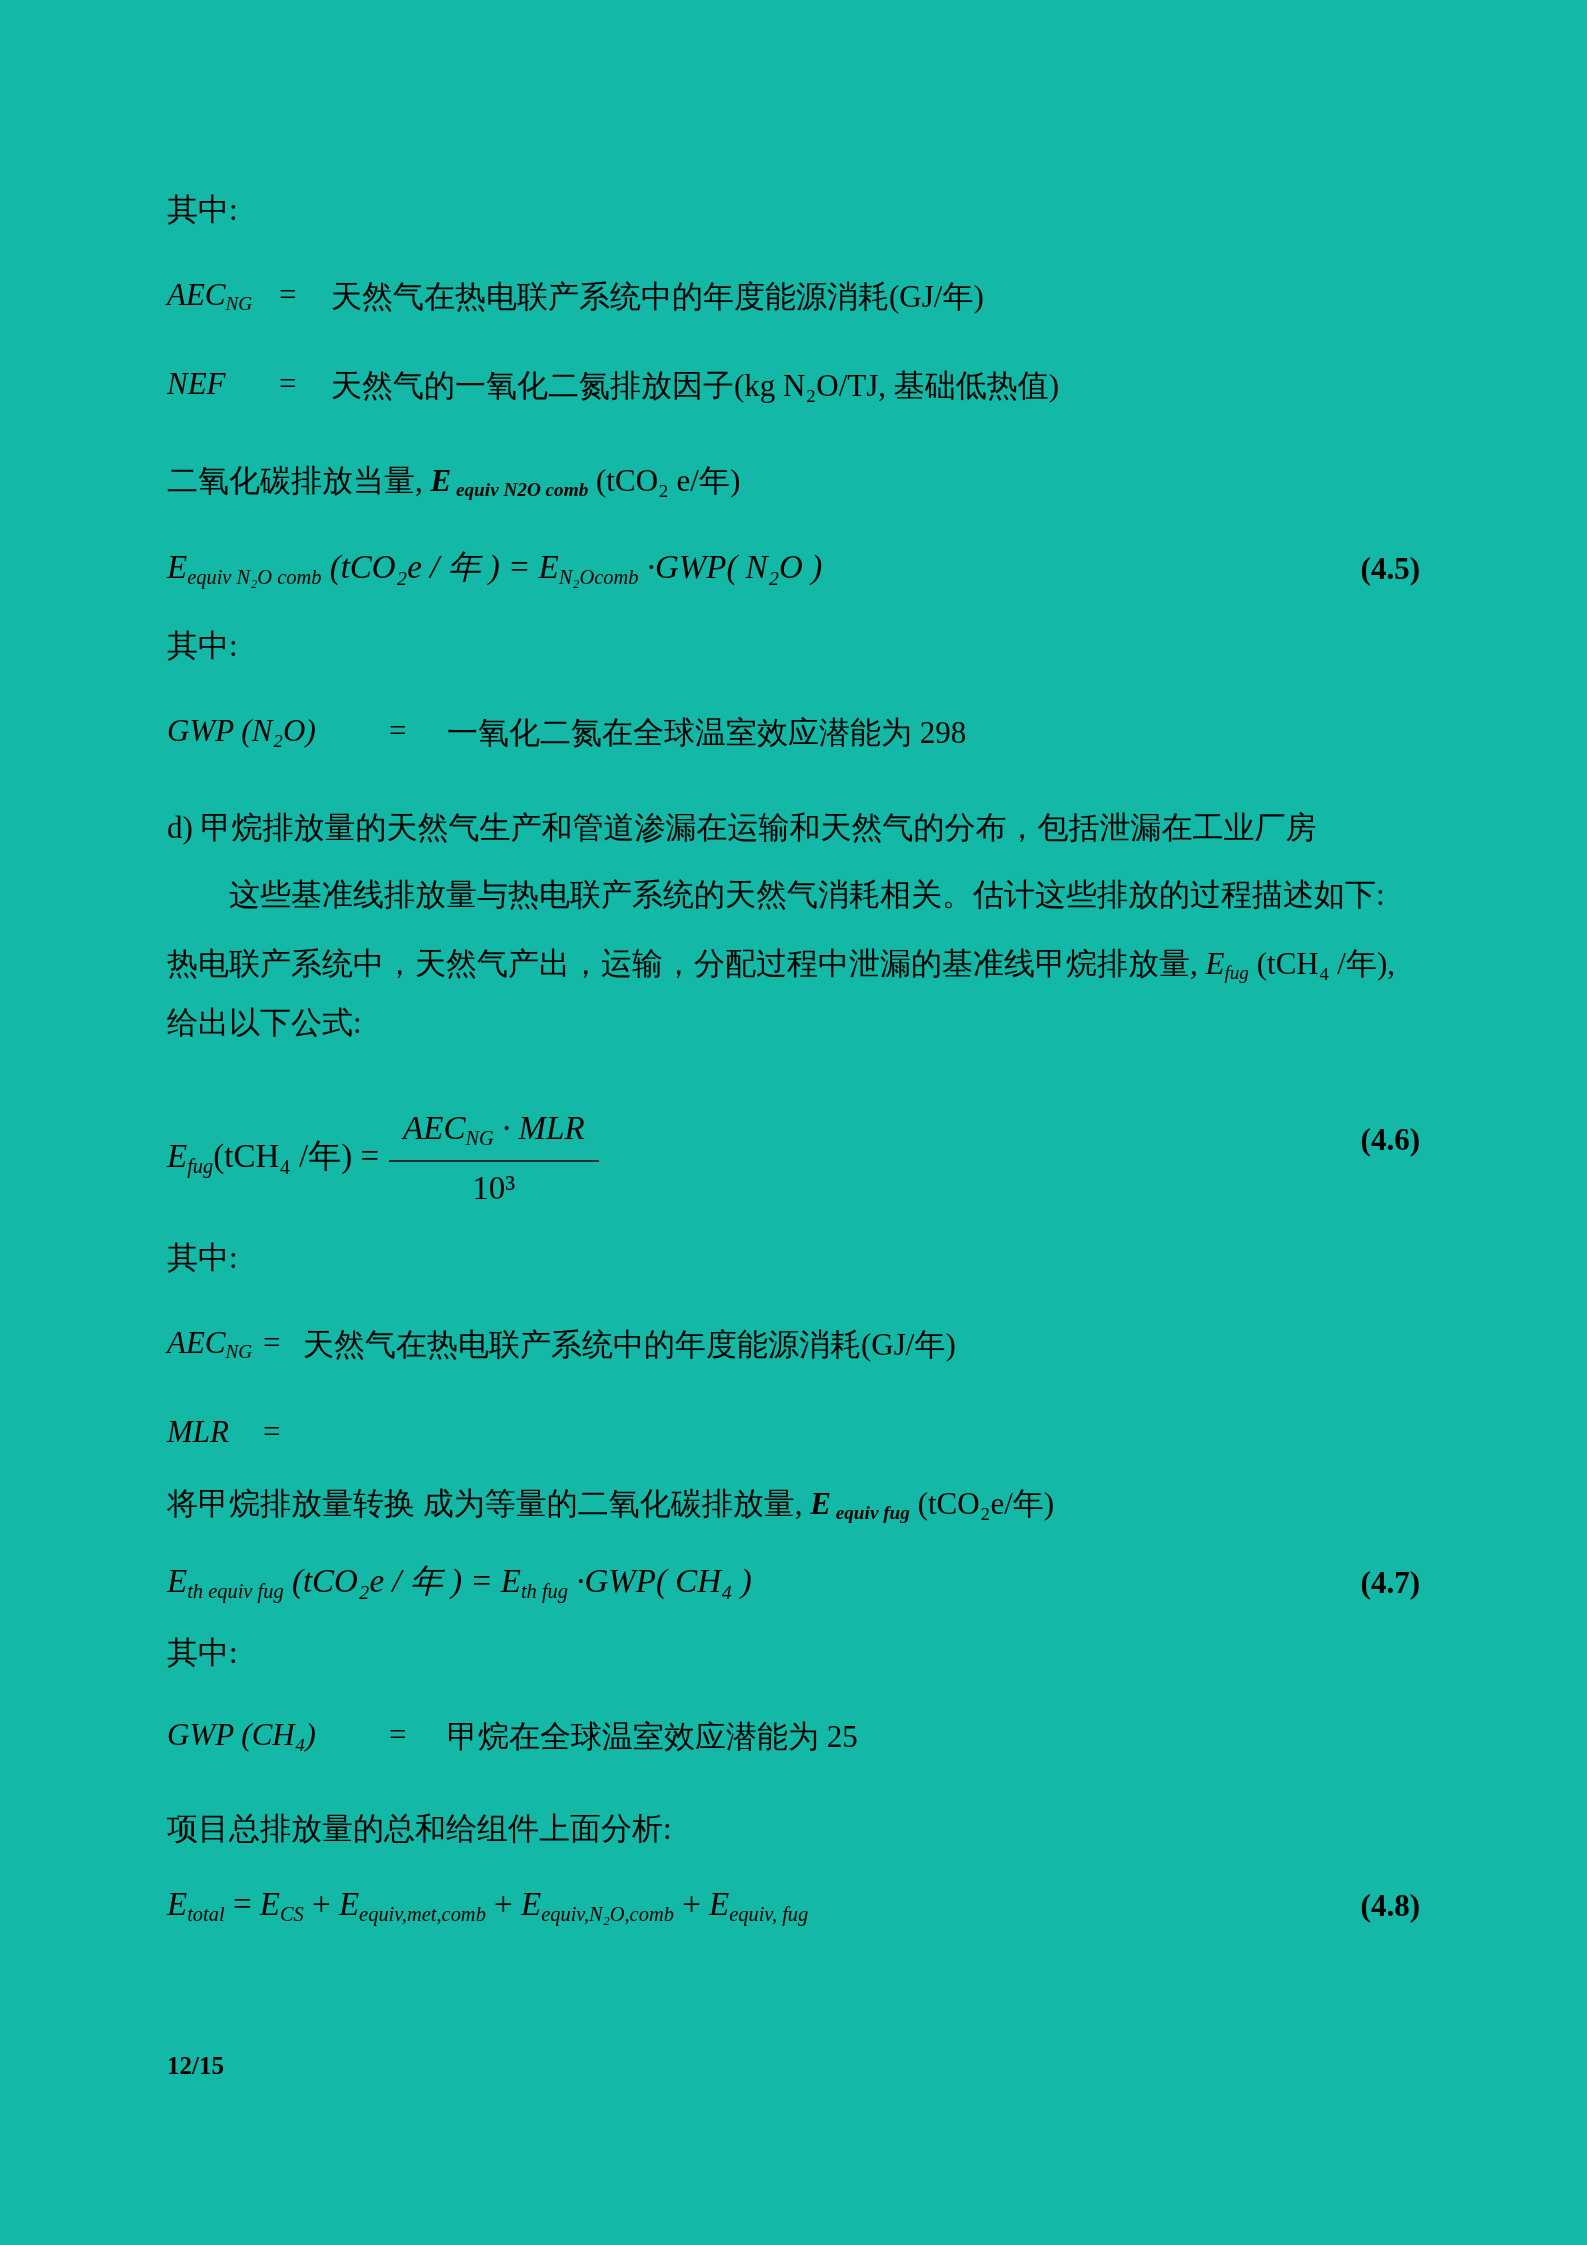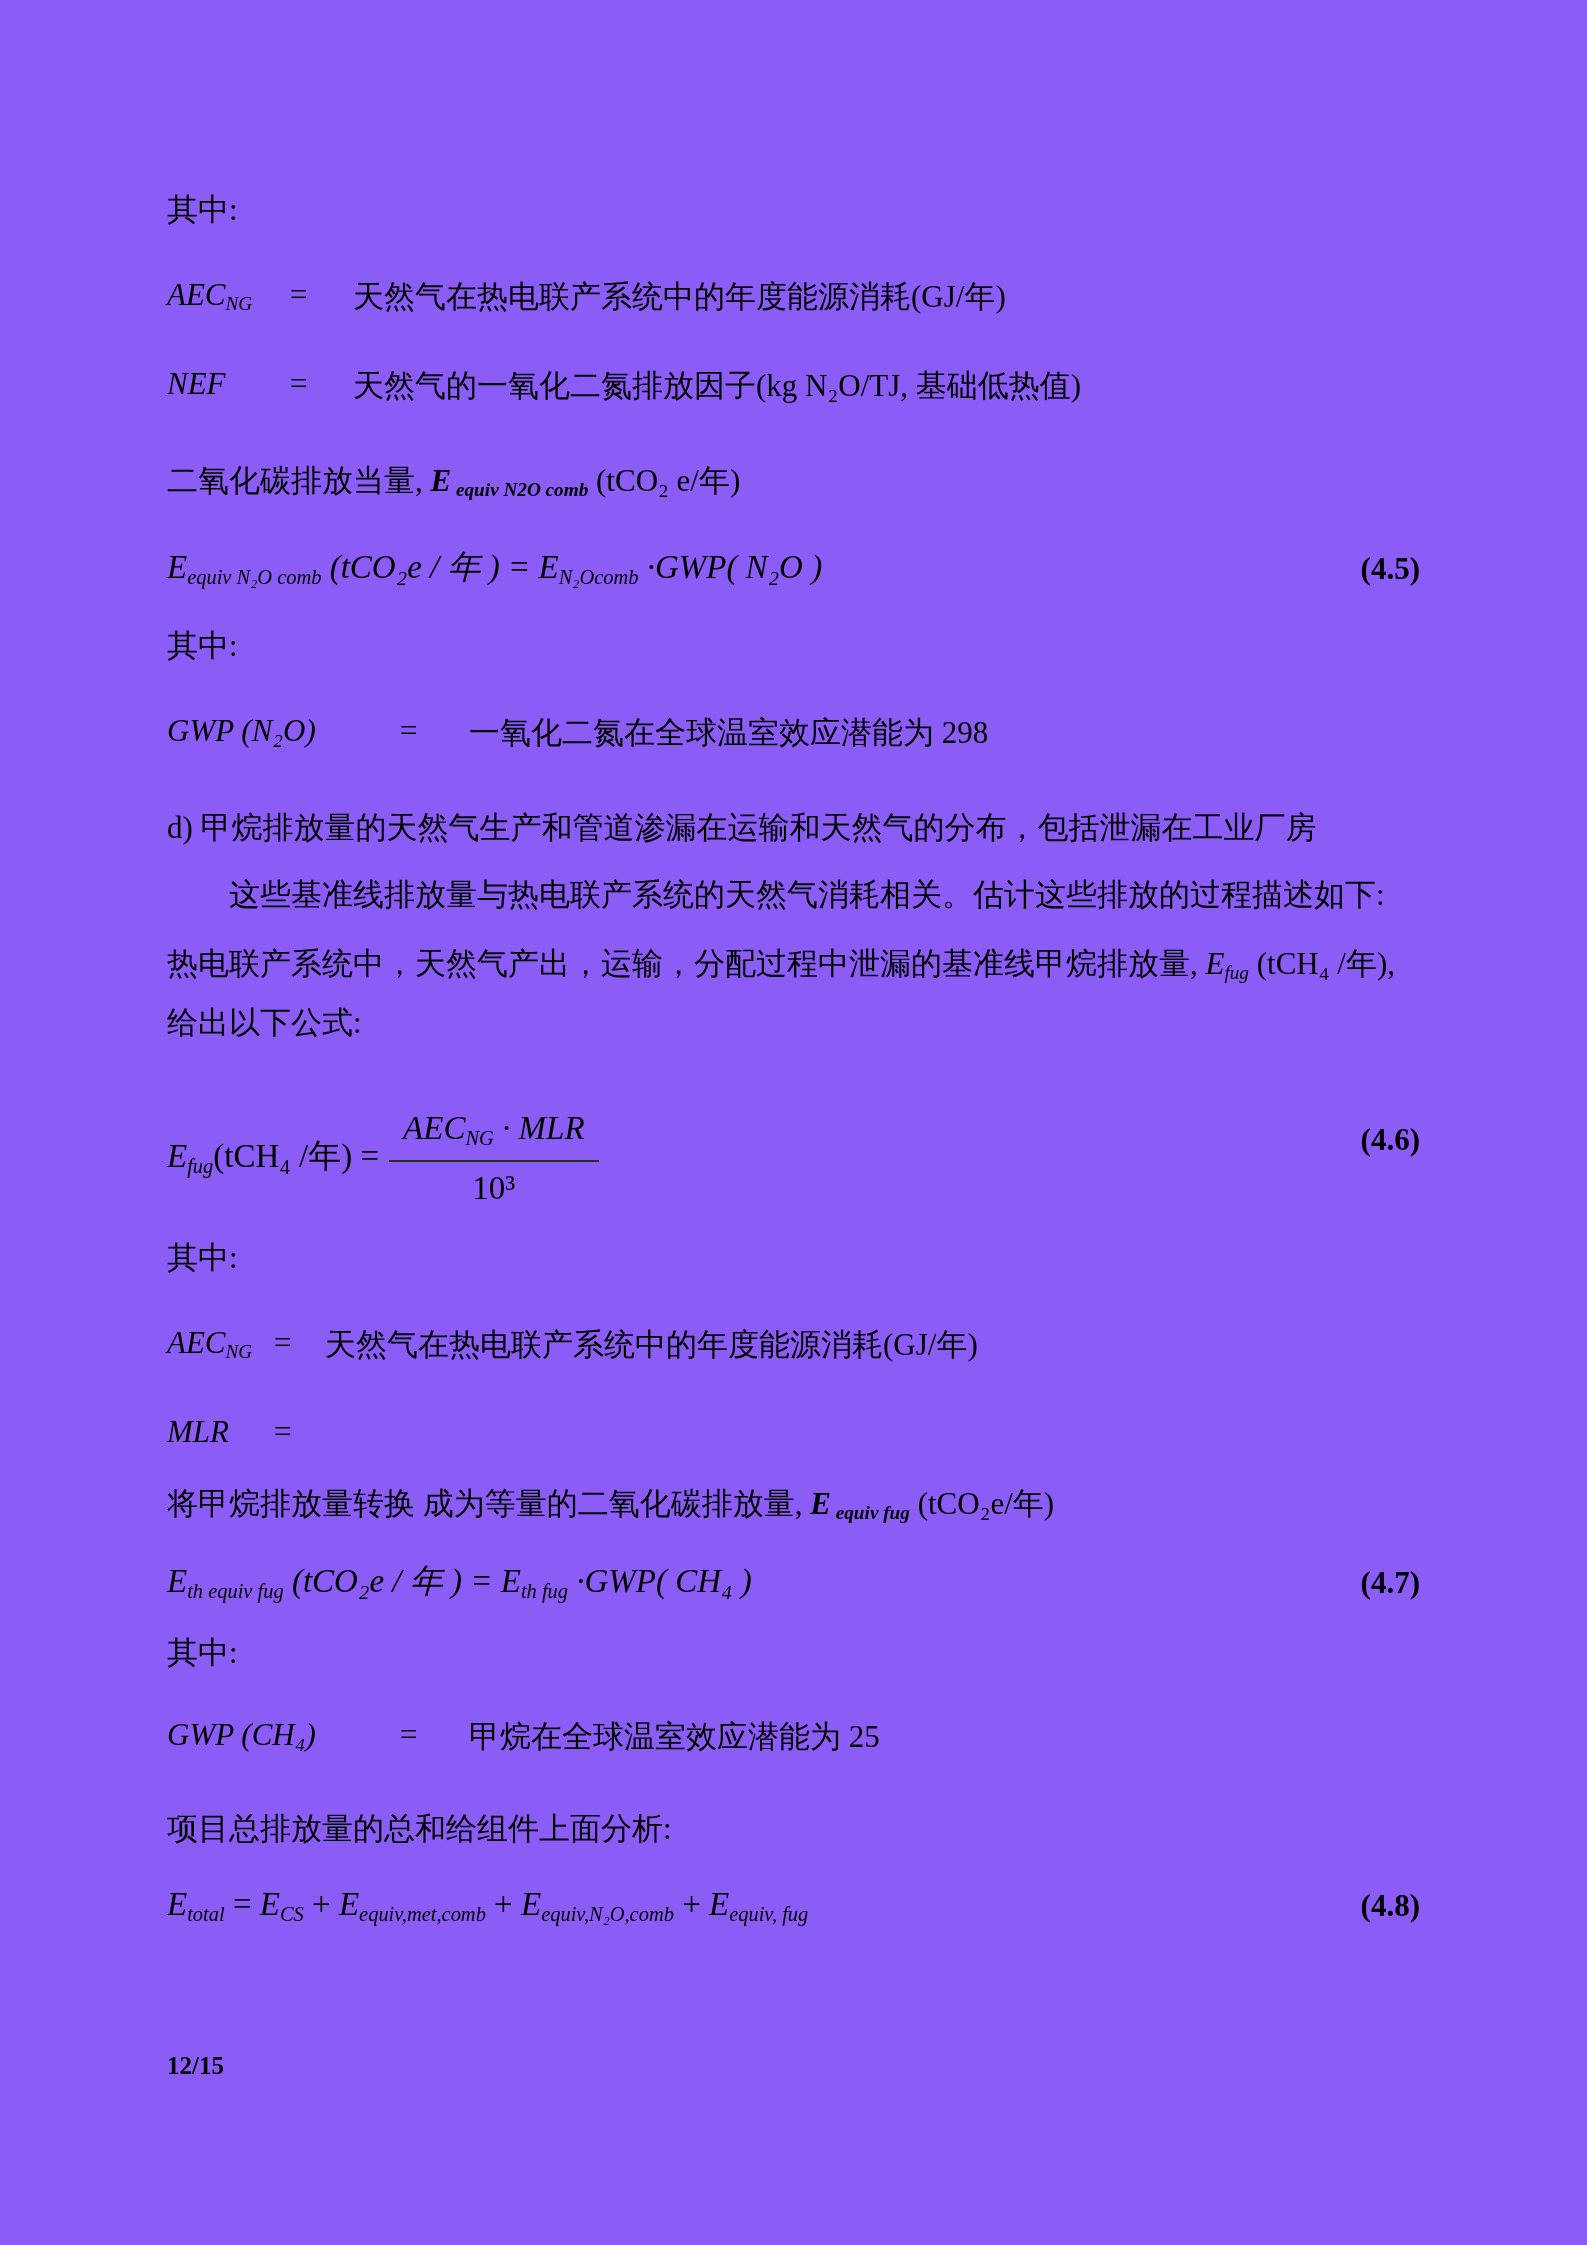--- a/index.html
+++ b/index.html
@@ -1,31 +1,31 @@
 <!DOCTYPE html>
 <html><head>
 <meta charset="utf-8">
 <style>
   * { margin:0; padding:0; box-sizing:border-box; }
   html,body { background:#e8e8e8; }
   .page {
-    width:1587px; height:2245px; margin:0 auto; background:#8b5cf6;
+    width:1587px; height:2245px; margin:0 auto; background:#14b8a6;
     padding:190px 167px 0 167px;
     font-family:"Liberation Serif","DejaVu Serif",serif;
     font-size:31px; color:#000; line-height:40px;
   }
   .i  { font-style:italic; }
   .b  { font-weight:normal; }
   .sub{ font-size:0.62em; position:relative; top:0.28em; }
   .block { margin:0; }
   .where { margin-top:0; }
   .mt-sm { margin-top:35px; }
   .mt-md { margin-top:45px; }
 
-  .defrow { display:flex; align-items:flex-start;gap:11px; }
+  .defrow { display:flex; align-items:flex-start; }
   .defrow .term { flex-shrink:0; }
   .defrow .eqs  { flex-shrink:0; text-align:left; }
   .defrow .desc { flex:1; line-height:44px; }
   .g1 .term { width:112px; }  .g1 .eqs { width:52px; }
   .gw .term { width:222px; }  .gw .eqs { width:58px; }
   .g2 .term { width:96px; }   .g2 .eqs { width:40px; }
 
   .hd { font-weight:bold; line-height:55px; }
   .para { line-height:47px; }
   .indent { text-indent:2em; }

